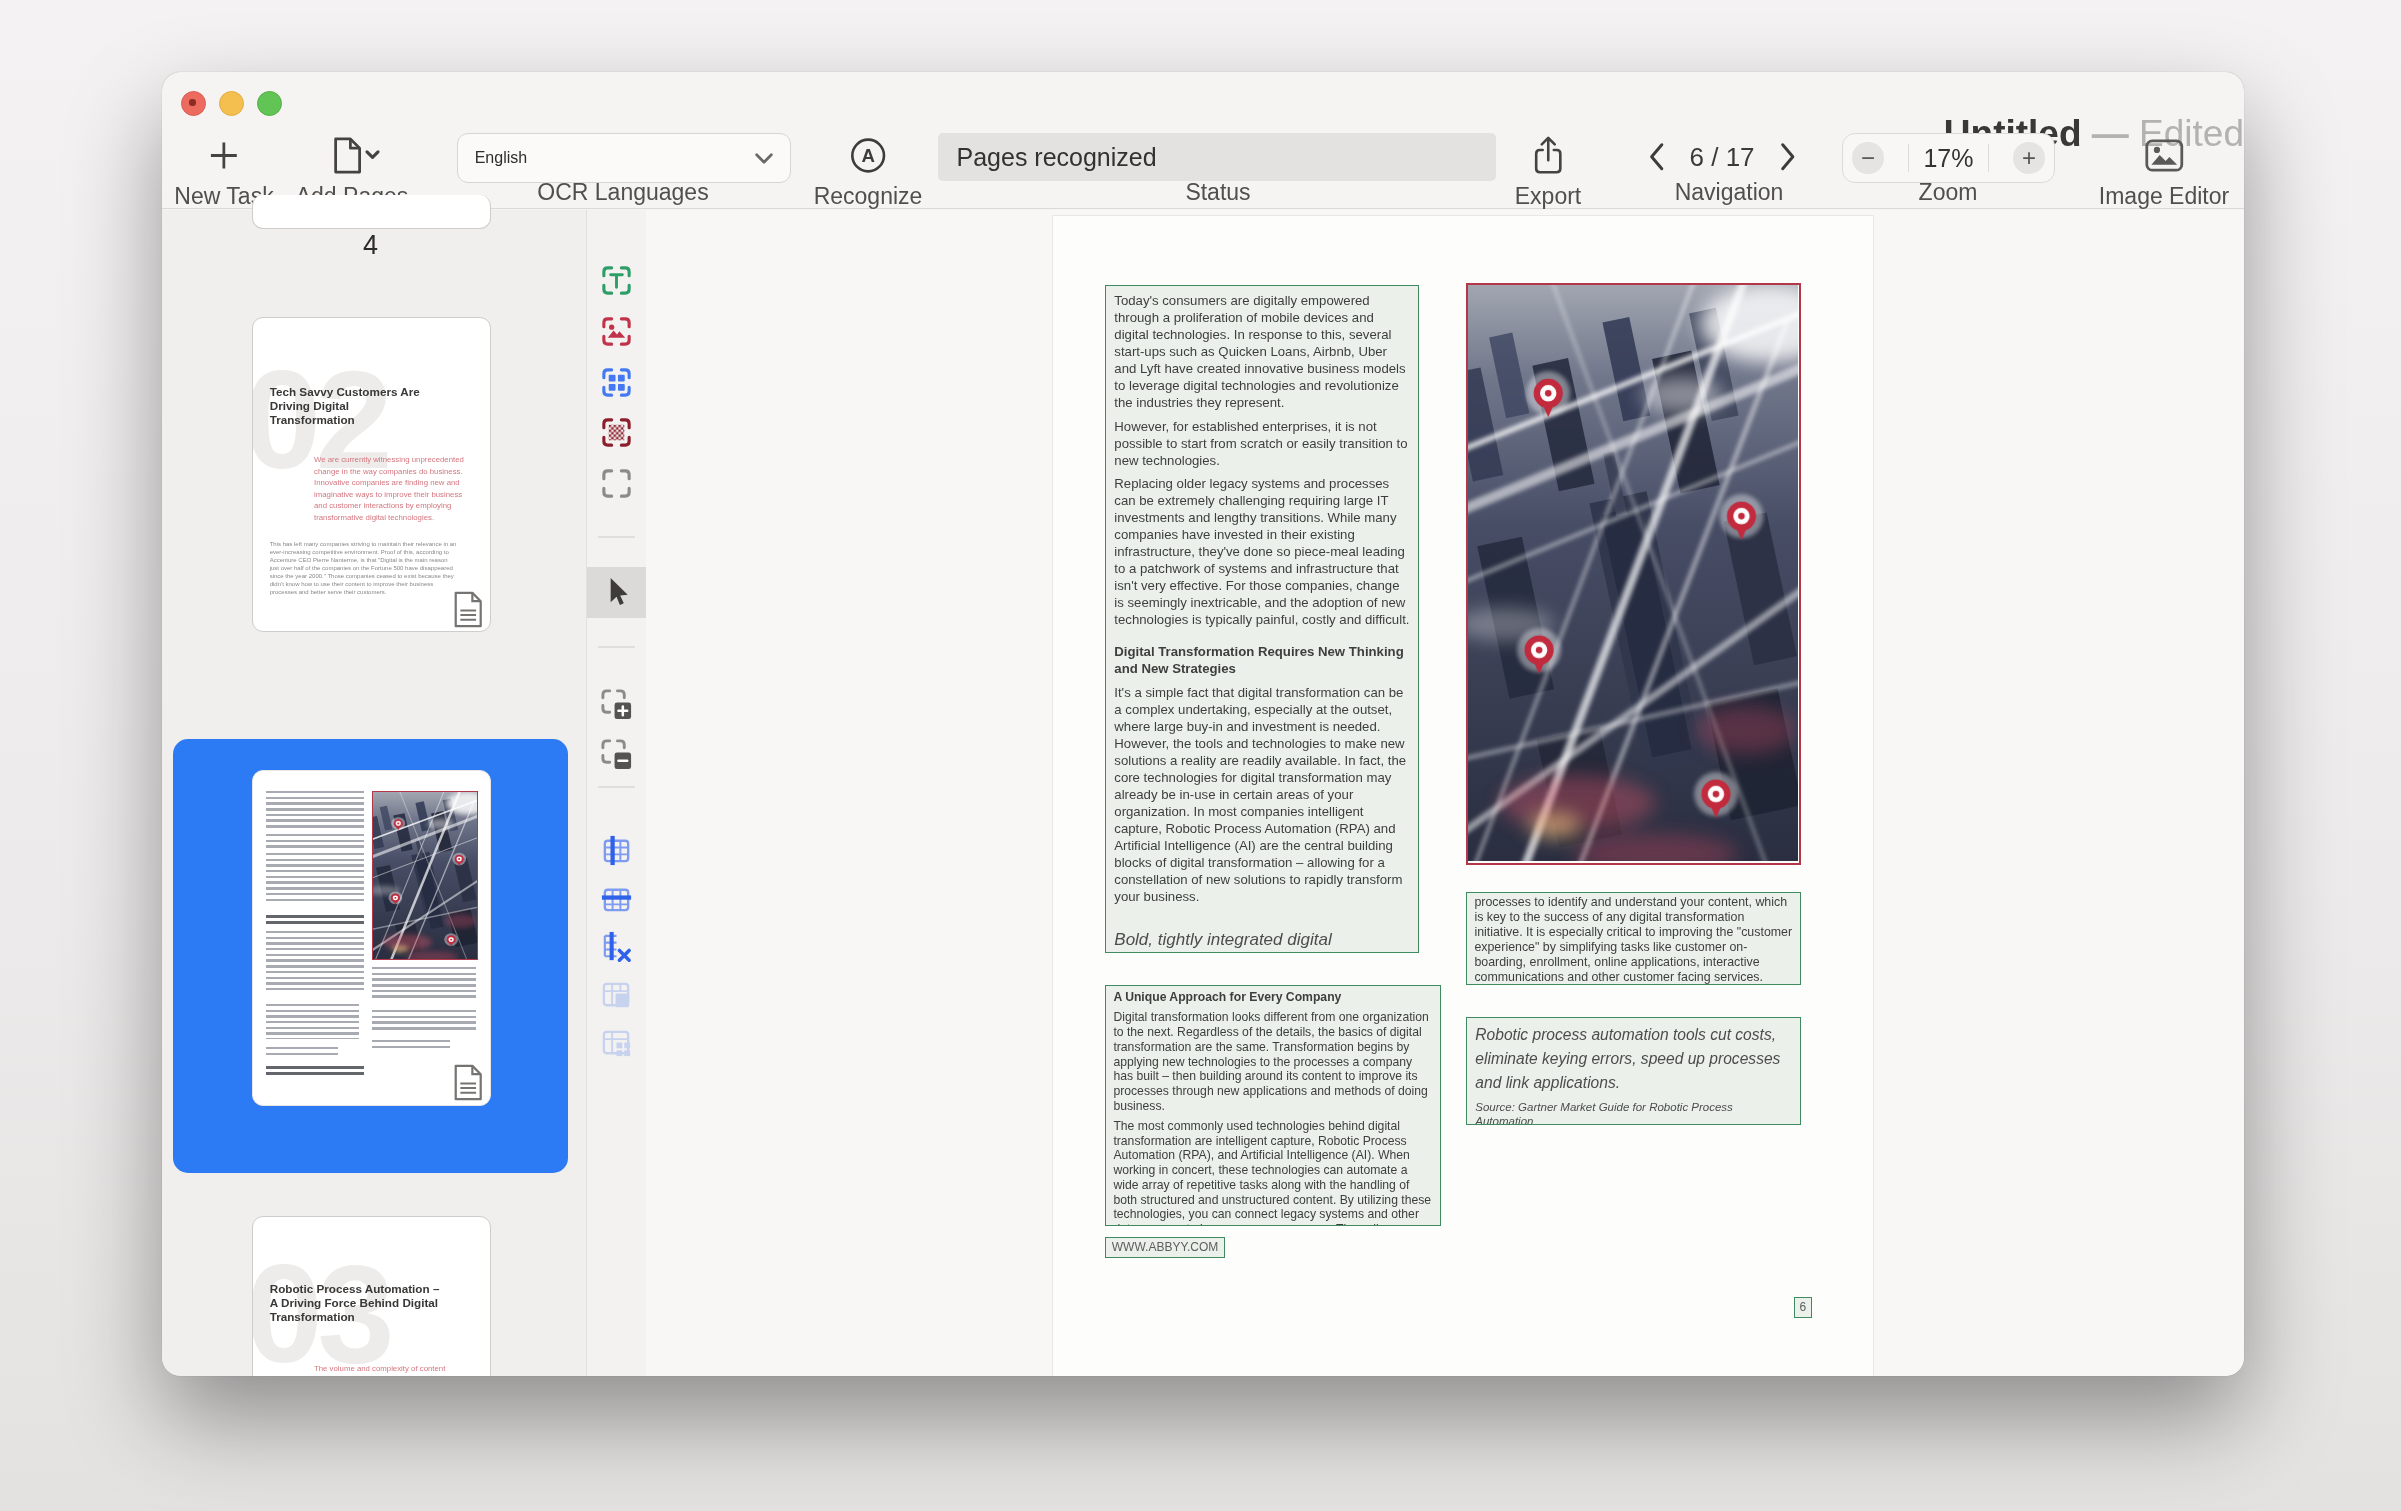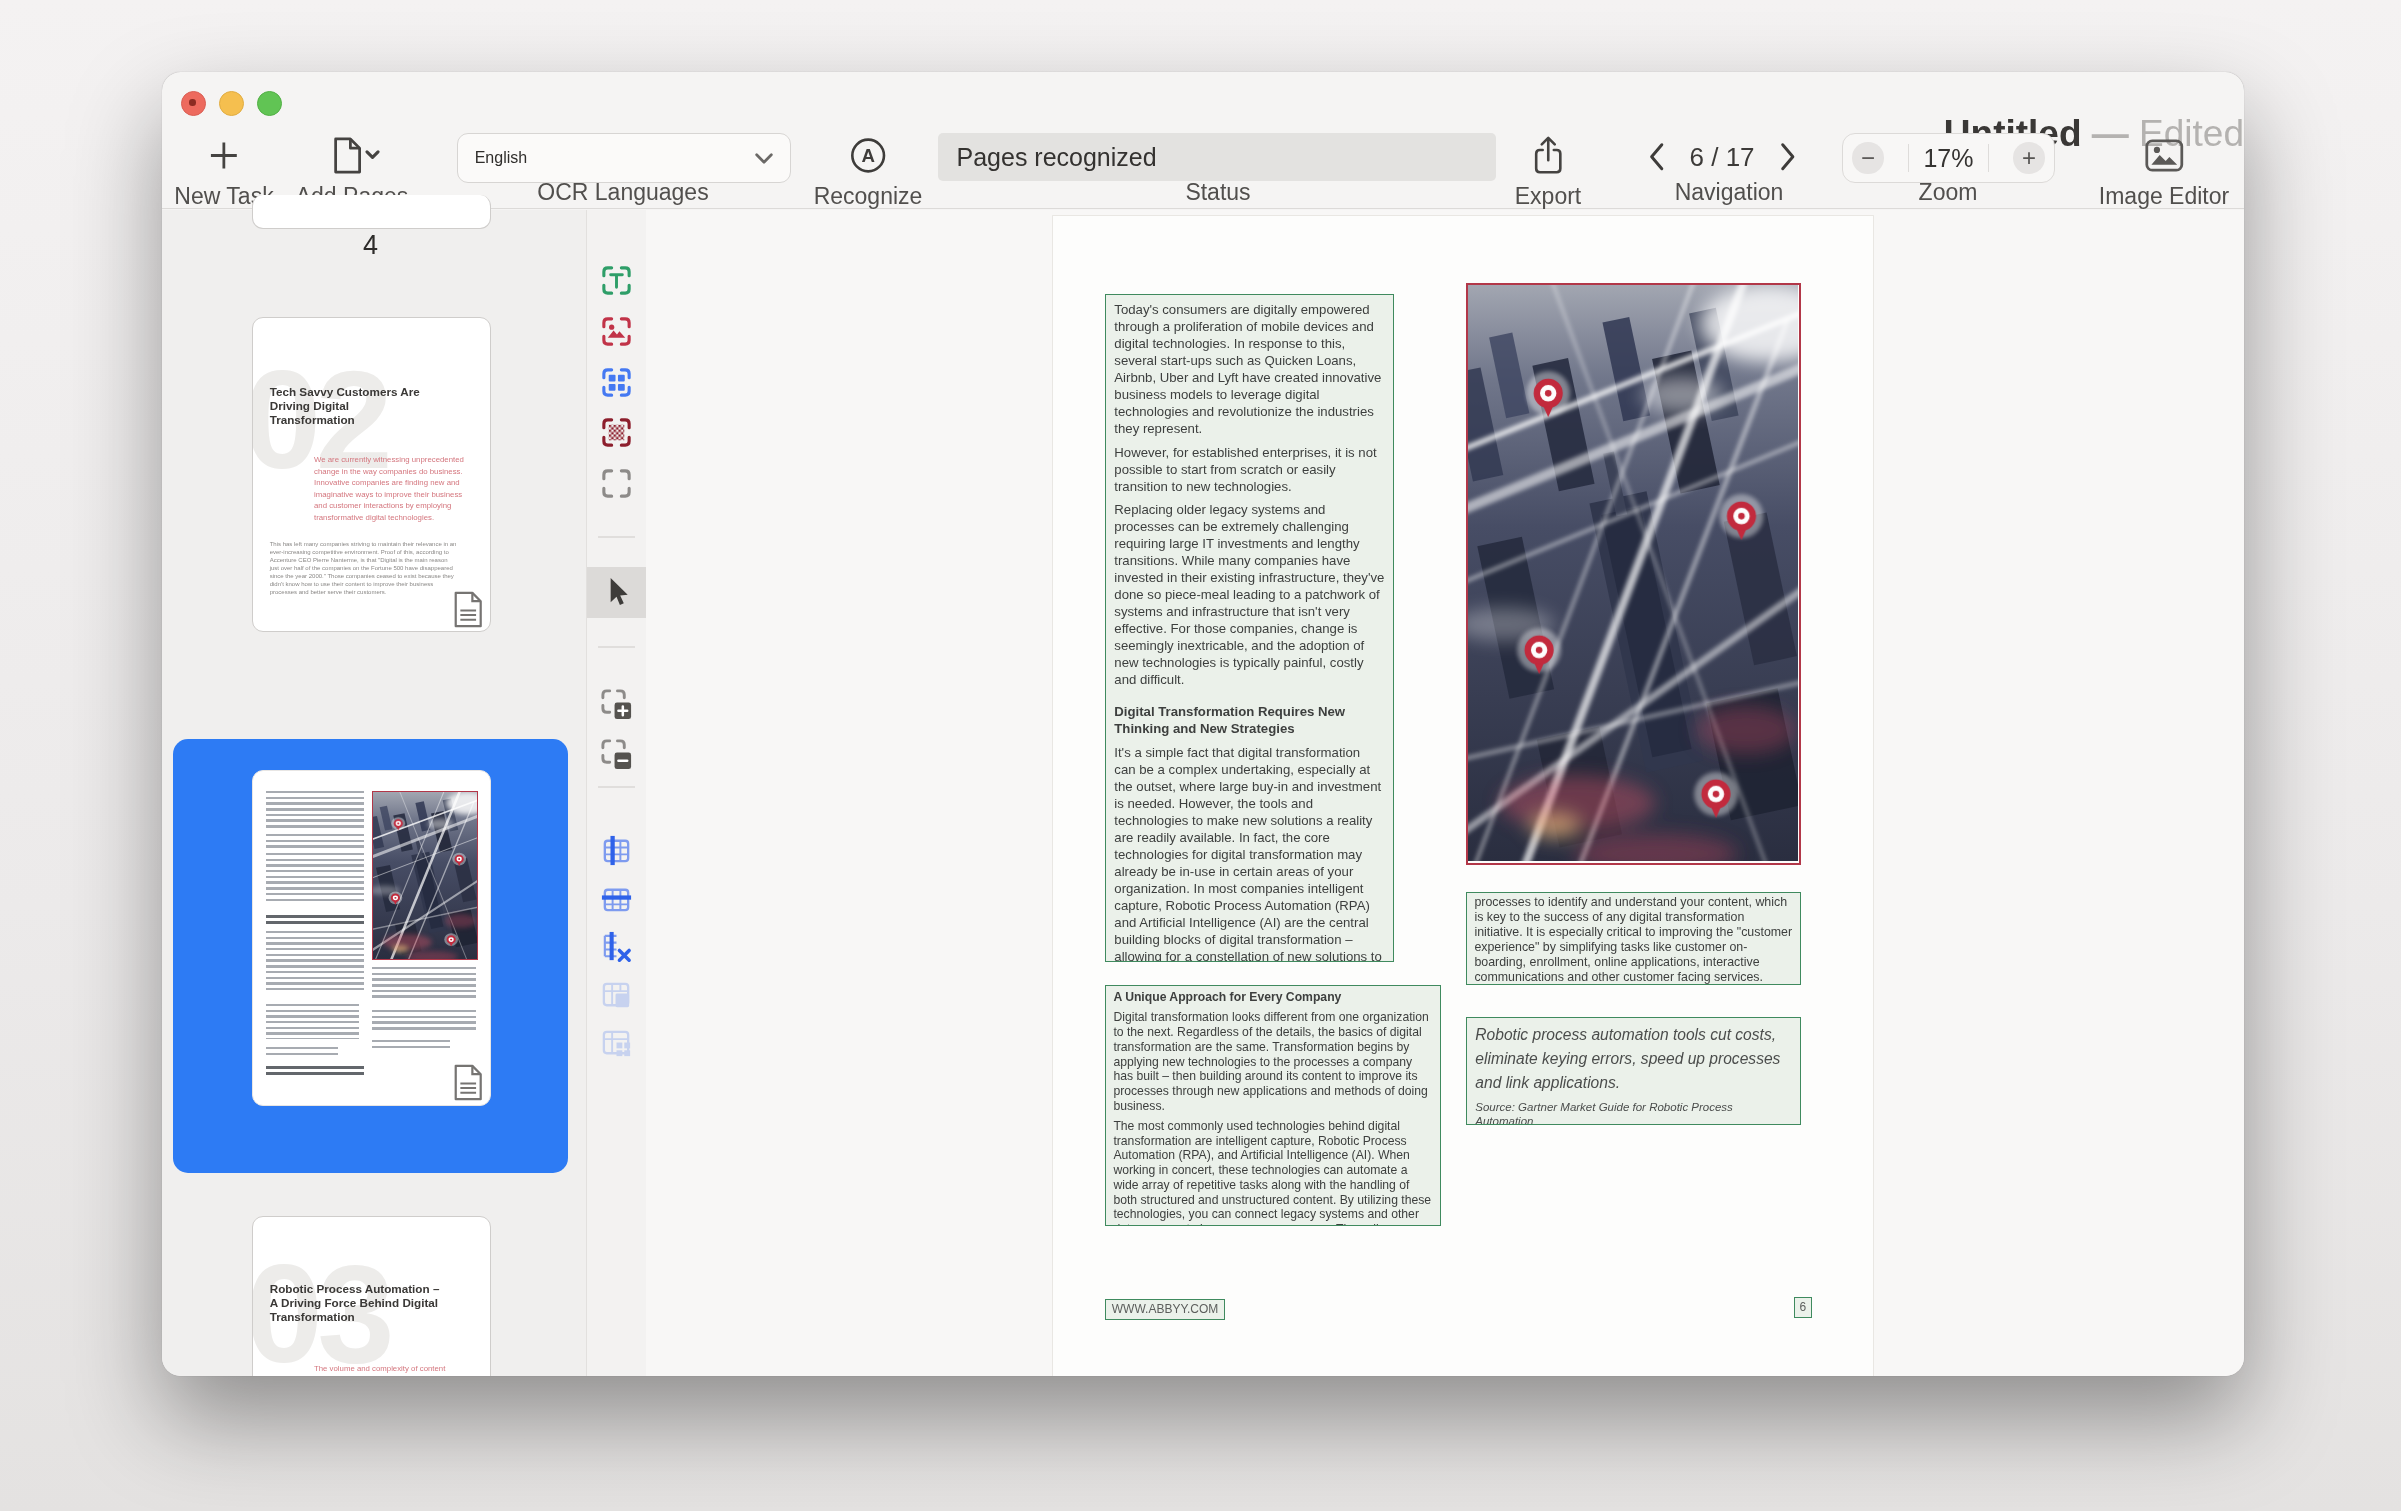--- a/index.html
+++ b/index.html
@@ -341,21 +341,21 @@
               <rect x="26" y="17" width="6" height="6" fill="#9cb4ee"></rect>
           <rect x="18" y="25" width="6" height="6" fill="#9cb4ee"></rect>
               <rect x="26" y="25" width="6" height="6" fill="#9cb4ee"></rect>
         </svg>
       </div>
     </div>
 
     <div class="canvas">
       <div class="page">
 
-        <div class="blk green" style="left:52px;top:78px;width:289px;height:668px">
+        <div class="blk green" style="left:52px;top:69px;width:314px;height:668px">
           <div class="doc-body">
             <p>Today's consumers are digitally empowered through a proliferation of mobile devices and digital technologies. In response to this, several start-ups such as Quicken Loans, Airbnb, Uber and Lyft have created innovative business models to leverage digital technologies and revolutionize the industries they represent.</p>
             <p>However, for established enterprises, it is not possible to start from scratch or easily transition to new technologies.</p>
             <p>Replacing older legacy systems and processes can be extremely challenging requiring large IT investments and lengthy transitions. While many companies have invested in their existing infrastructure, they've done so piece-meal leading to a patchwork of systems and infrastructure that isn't very effective. For those companies, change is seemingly inextricable, and the adoption of new technologies is typically painful, costly and difficult.</p>
             <p class="dhead">Digital Transformation Requires New Thinking and New Strategies</p>
             <p>It's a simple fact that digital transformation can be a complex undertaking, especially at the outset, where large buy-in and investment is needed. However, the tools and technologies to make new solutions a reality are readily available. In fact, the core technologies for digital transformation may already be in-use in certain areas of your organization. In most companies intelligent capture, Robotic Process Automation (RPA) and Artificial Intelligence (AI) are the central building blocks of digital transformation – allowing for a constellation of new solutions to rapidly transform your business.</p>
             <p class="pullquote">Bold, tightly integrated digital strategies will be the biggest differentiator between companies that win and companies that don't, and the biggest payouts will go to those that initiate digital disruptions.</p>
 
           </div>
         </div>
@@ -379,21 +379,21 @@
           <div class="src2">
             <div>Source: Gartner Market Guide for Robotic Process Automation</div>
 
           </div>
         </div>
 
         <div class="blk green" style="left:413px;top:676px;width:335px;height:93px">
           <div class="doc-body3">processes to identify and understand your content, which is key to the success of any digital transformation initiative. It is especially critical to improving the "customer experience" by simplifying tasks like customer on-boarding, enrollment, online applications, interactive communications and other customer facing services.</div>
         </div>
 
-        <div class="footerbox" style="left:52px;top:1083px;width:120px;height:21px">
+        <div class="footerbox" style="left:52px;top:1021px;width:120px;height:21px">
           <span>WWW.ABBYY.COM</span>
         </div>
         <div class="footerbox" style="left:741px;top:1081px;width:17.6px;height:21px">
           <span>6</span>
         </div>
 
       </div>
     </div>
   </div>
 </div>

